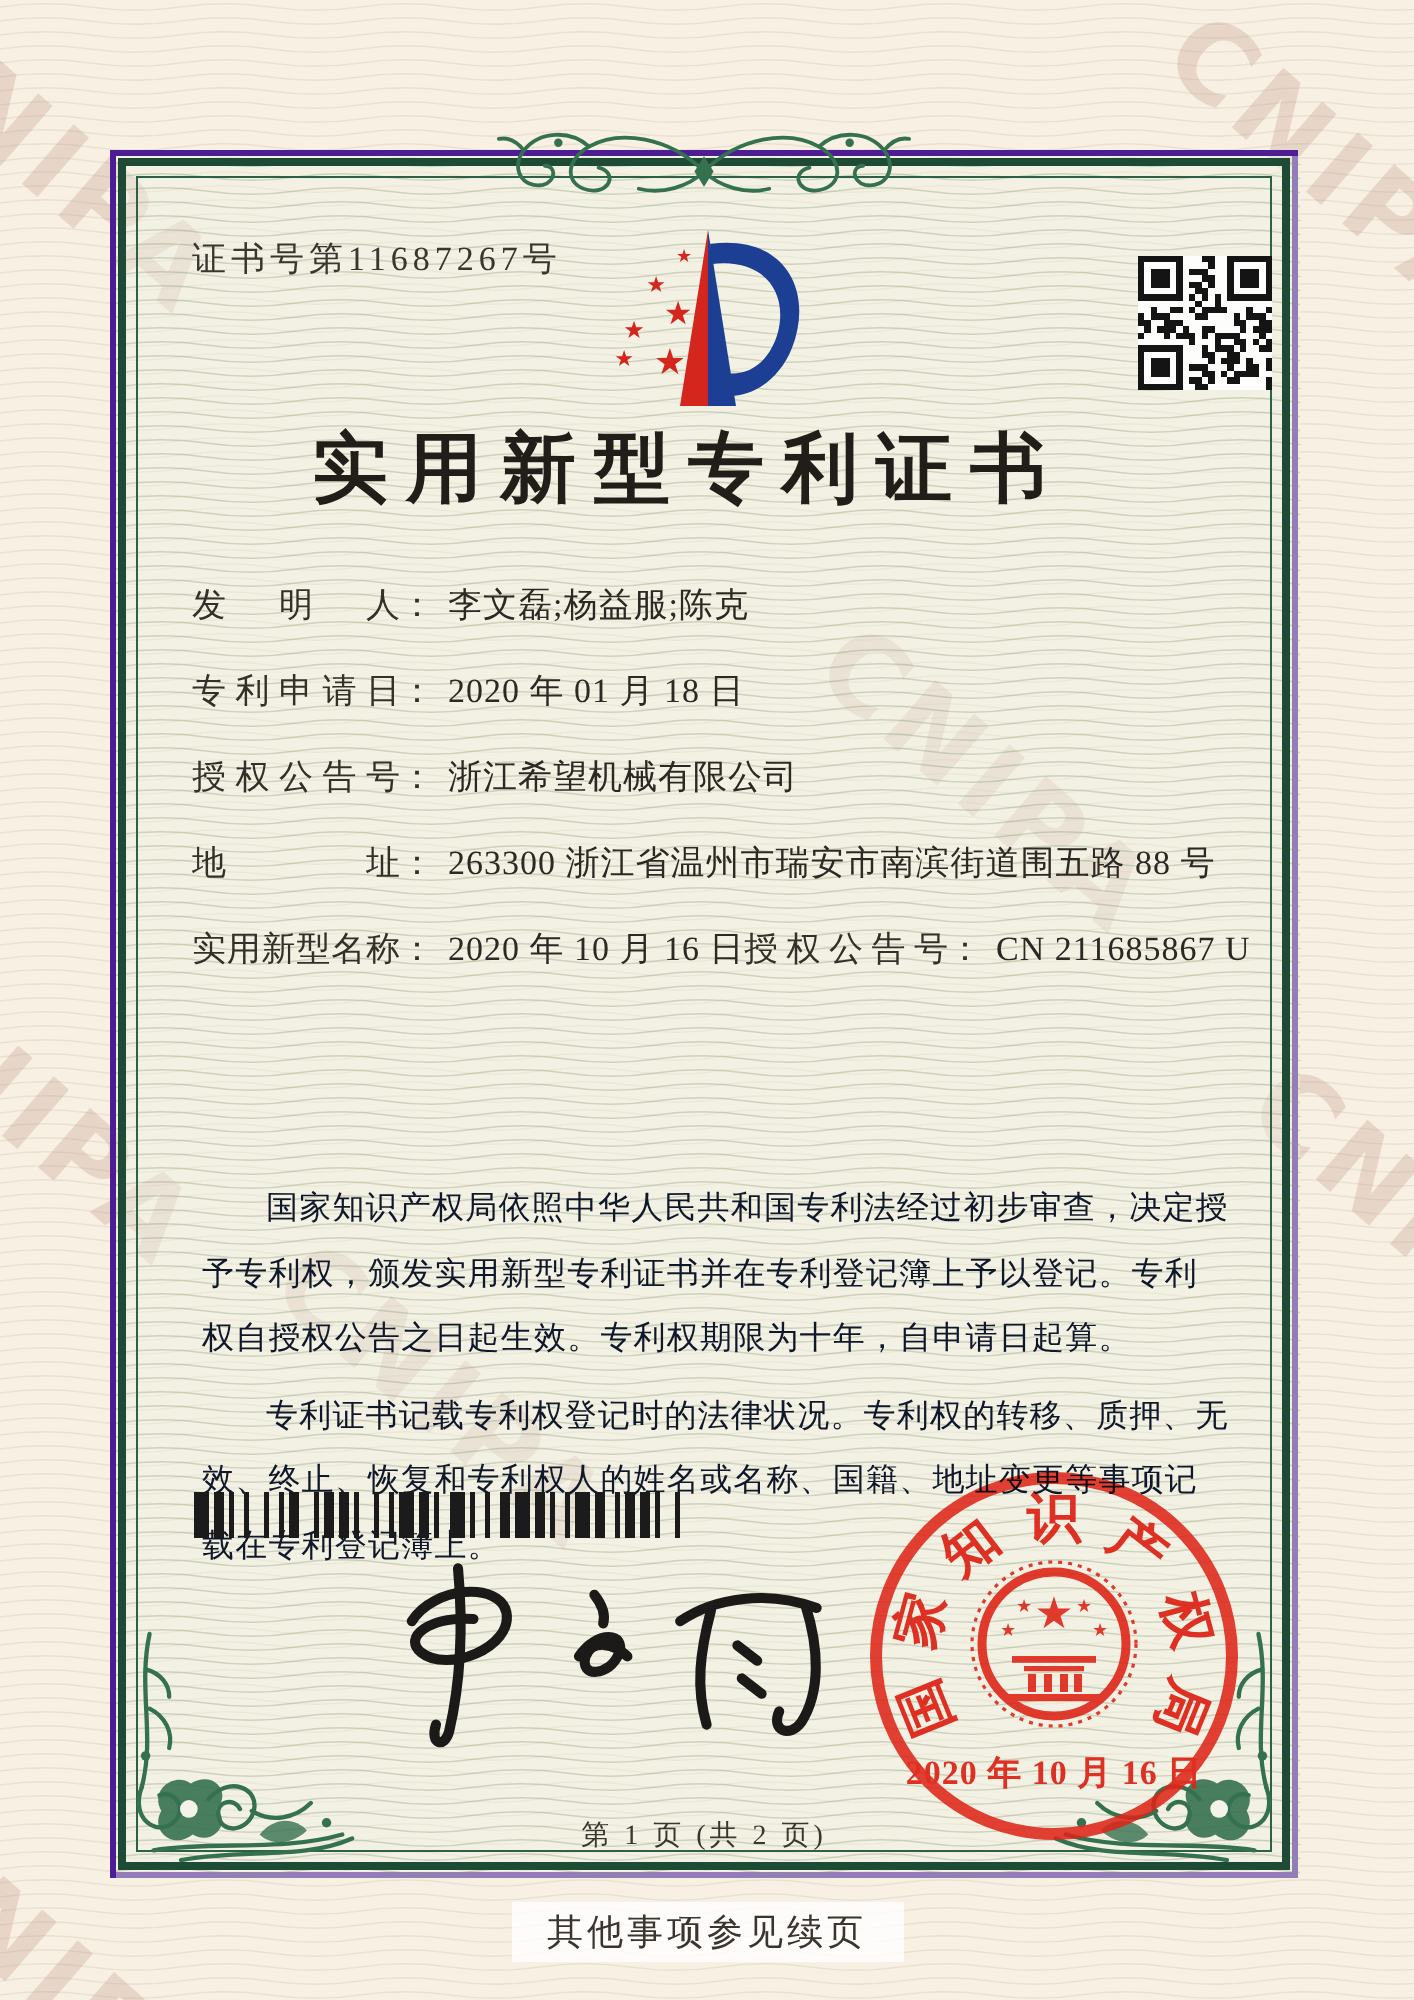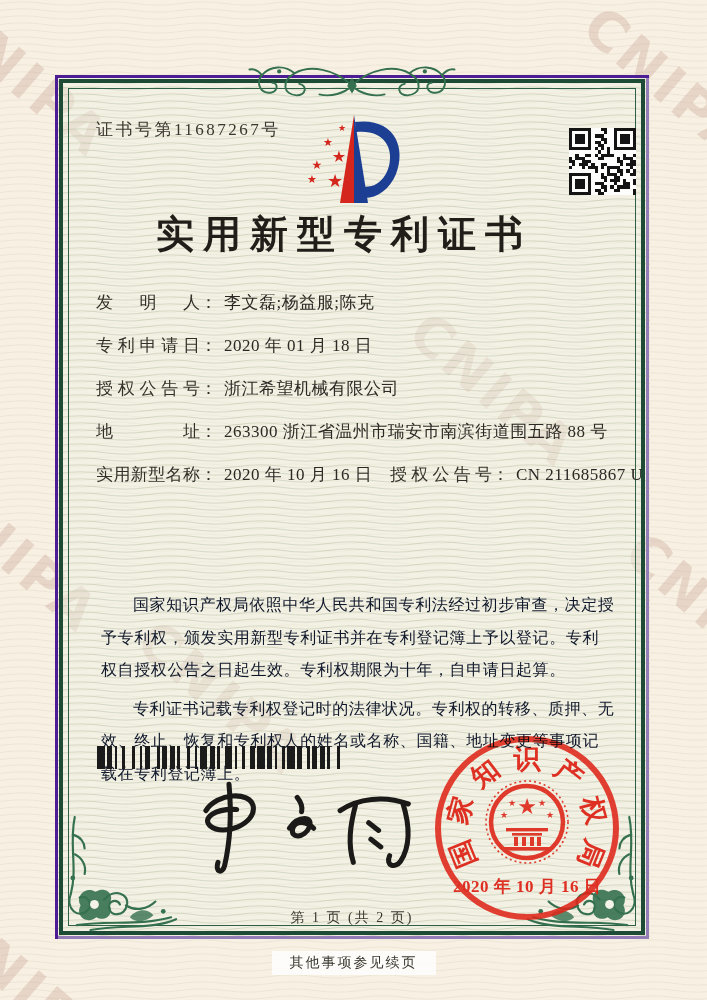--- a/index.html
+++ b/index.html
@@ -32,34 +32,34 @@
   .qr{position:absolute;left:511px;top:50px;width:67px;height:67px;background:#fdfdfb;}
   .title{
     position:absolute;left:0;right:16px;top:131px;text-align:center;
     font-size:38px;font-weight:bold;letter-spacing:9px;color:#211e1a;
   }
   .fields{position:absolute;left:38px;top:211px;right:30px;font-size:17px;}
   .frow{margin-bottom:16px;line-height:27px;position:relative;white-space:nowrap;}
   .flabel{display:inline-block;width:104px;text-align:justify;text-align-last:justify;color:#33302a;vertical-align:top;}
   .fcolon{display:inline-block;margin-right:7px;color:#33302a;}
   .fvalue{letter-spacing:0.5px;color:#2c2925;}
-  .grant-no{position:absolute;left:276px;top:0;margin-left:18px;}
+  .grant-no{position:absolute;left:276px;top:0;}
   .paras{position:absolute;left:37px;top:505px;width:526px;font-size:16px;}
   .paras p{margin:6px;text-indent:2em;line-height:32.5px;letter-spacing:0.6px;color:#0f172a;}
   .barcode{position:absolute;left:39px;top:668px;width:248px;height:23px;}
   .signer{position:absolute;left:40px;top:728px;font-size:17px;line-height:31px;color:#33302a;letter-spacing:2px;}
   .signature{position:absolute;left:128px;top:693px;width:240px;height:110px;}
   .seal{position:absolute;left:369px;top:650px;width:200px;height:212px;mix-blend-mode:multiply;opacity:.95;}
   .pagenum{position:absolute;left:0;right:0;top:831px;text-align:center;font-size:14px;letter-spacing:2px;color:#3a362f;}
   .cont-note{
     position:absolute;left:0;right:0;top:951px;text-align:center;z-index:3;
   }
   .cont-note span{
     display:inline-block;background:rgba(255,255,255,0.8);padding:3px 18px;
-    font-size:14px;letter-spacing:2px;color:#3a362f;
+    font-size:18px;letter-spacing:2px;color:#3a362f;
   }
   .corner{position:absolute;bottom:3px;width:118px;height:118px;z-index:1;}
   .corner.left{left:3px;}
   .corner.right{right:3px;transform:scaleX(-1);}
   .ornament{position:absolute;left:50%;top:-21px;width:216px;height:46px;margin-left:-108px;z-index:6;}
 </style>
 </head>
 <body>
 
 <div class="page">

